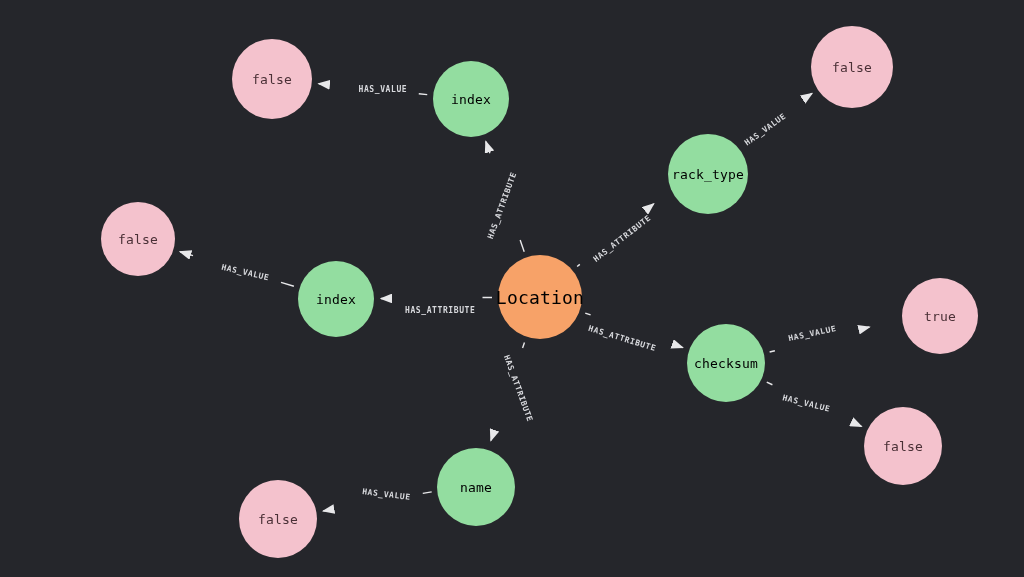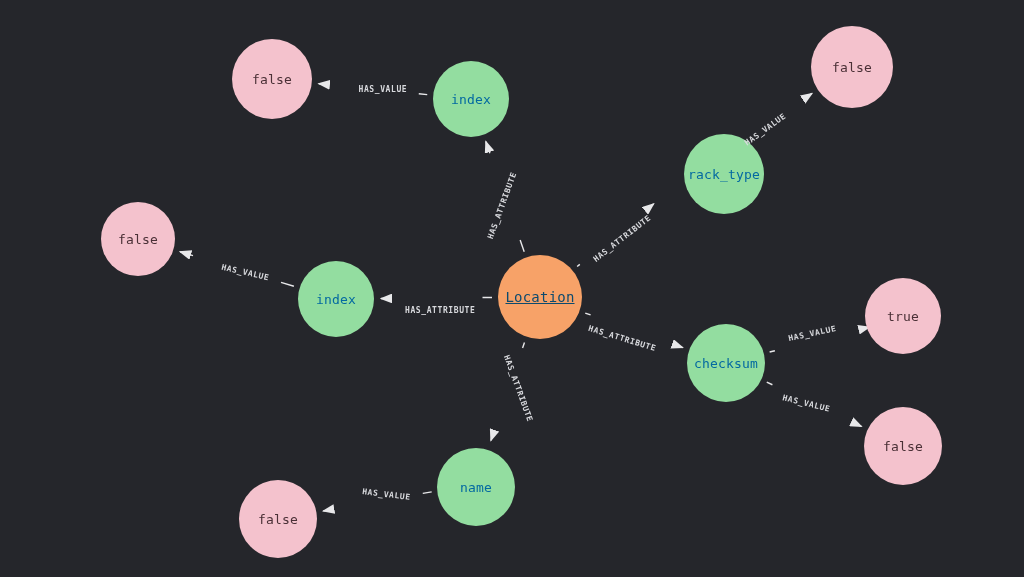--- a/index.html
+++ b/index.html
@@ -31,23 +31,23 @@
     box-sizing: border-box;
   }
   .node-label {
     font-family: "DejaVu Sans Mono", "Liberation Mono", monospace;
     font-size: 13px;
     letter-spacing: 0.2px;
     white-space: nowrap;
     user-select: none;
   }
   .node-entity { background: #f7a268; }
-  .node-entity .node-label { color: #0c4a6e; font-size: 14px; text-decoration: underline; }
+  .node-entity .node-label { color: #000000; font-size: 18px; }
   .node-attribute { background: #93dda0; }
-  .node-attribute .node-label { color: #0369a1; }
+  .node-attribute .node-label { color: #000000; }
   .node-value { background: #f4c2cd; }
   .node-value .node-label { color: #4a3036; }
 
   .edge-label {
     position: absolute;
     font-family: "DejaVu Sans Mono", "Liberation Mono", monospace;
     font-size: 8px;
     font-weight: 700;
     letter-spacing: 0.6px;
     color: #d8d9dd;
@@ -92,42 +92,42 @@
         <line x1="332.1946280181625" y1="509.420141511941" x2="323.29773870691264" y2="510.9928239659498" stroke="#e8e8ea" stroke-width="1.4" marker-end="url(#arrowhead)"></line>
       </g>
   </svg>
   <div id="node-layer">
       <div class="node node-entity" style="left: 498px; top: 255px; width: 84px; height: 84px;">
         <span class="node-label">Location</span>
       </div>
       <div class="node node-attribute" style="left: 433px; top: 61px; width: 76px; height: 76px;">
         <span class="node-label">index</span>
       </div>
-      <div class="node node-attribute" style="left: 684px; top: 134px; width: 80px; height: 80px; text-align: center;">
+      <div class="node node-attribute" style="left: 668px; top: 134px; width: 80px; height: 80px; text-align: center;">
         <span class="node-label">rack_type</span>
       </div>
       <div class="node node-attribute" style="left: 298px; top: 261px; width: 76px; height: 76px;">
         <span class="node-label">index</span>
       </div>
       <div class="node node-attribute" style="left: 687px; top: 324px; width: 78px; height: 78px; align-items: center;">
         <span class="node-label">checksum</span>
       </div>
       <div class="node node-attribute" style="left: 437px; top: 448px; width: 78px; height: 78px;">
         <span class="node-label">name</span>
       </div>
       <div class="node node-value" style="left: 232px; top: 39px; width: 80px; height: 80px;">
         <span class="node-label">false</span>
       </div>
       <div class="node node-value" style="left: 811px; top: 26px; width: 82px; height: 82px;">
         <span class="node-label">false</span>
       </div>
       <div class="node node-value" style="left: 101px; top: 202px; width: 74px; height: 74px;">
         <span class="node-label">false</span>
       </div>
-      <div class="node node-value" style="left: 865px; top: 278px; width: 76px; height: 76px;">
+      <div class="node node-value" style="left: 902px; top: 278px; width: 76px; height: 76px;">
         <span class="node-label">true</span>
       </div>
       <div class="node node-value" style="left: 864px; top: 407px; width: 78px; height: 78px;">
         <span class="node-label">false</span>
       </div>
       <div class="node node-value" style="left: 239px; top: 480px; width: 78px; height: 78px;">
         <span class="node-label">false</span>
       </div>
     </div>
   <div id="label-layer">

